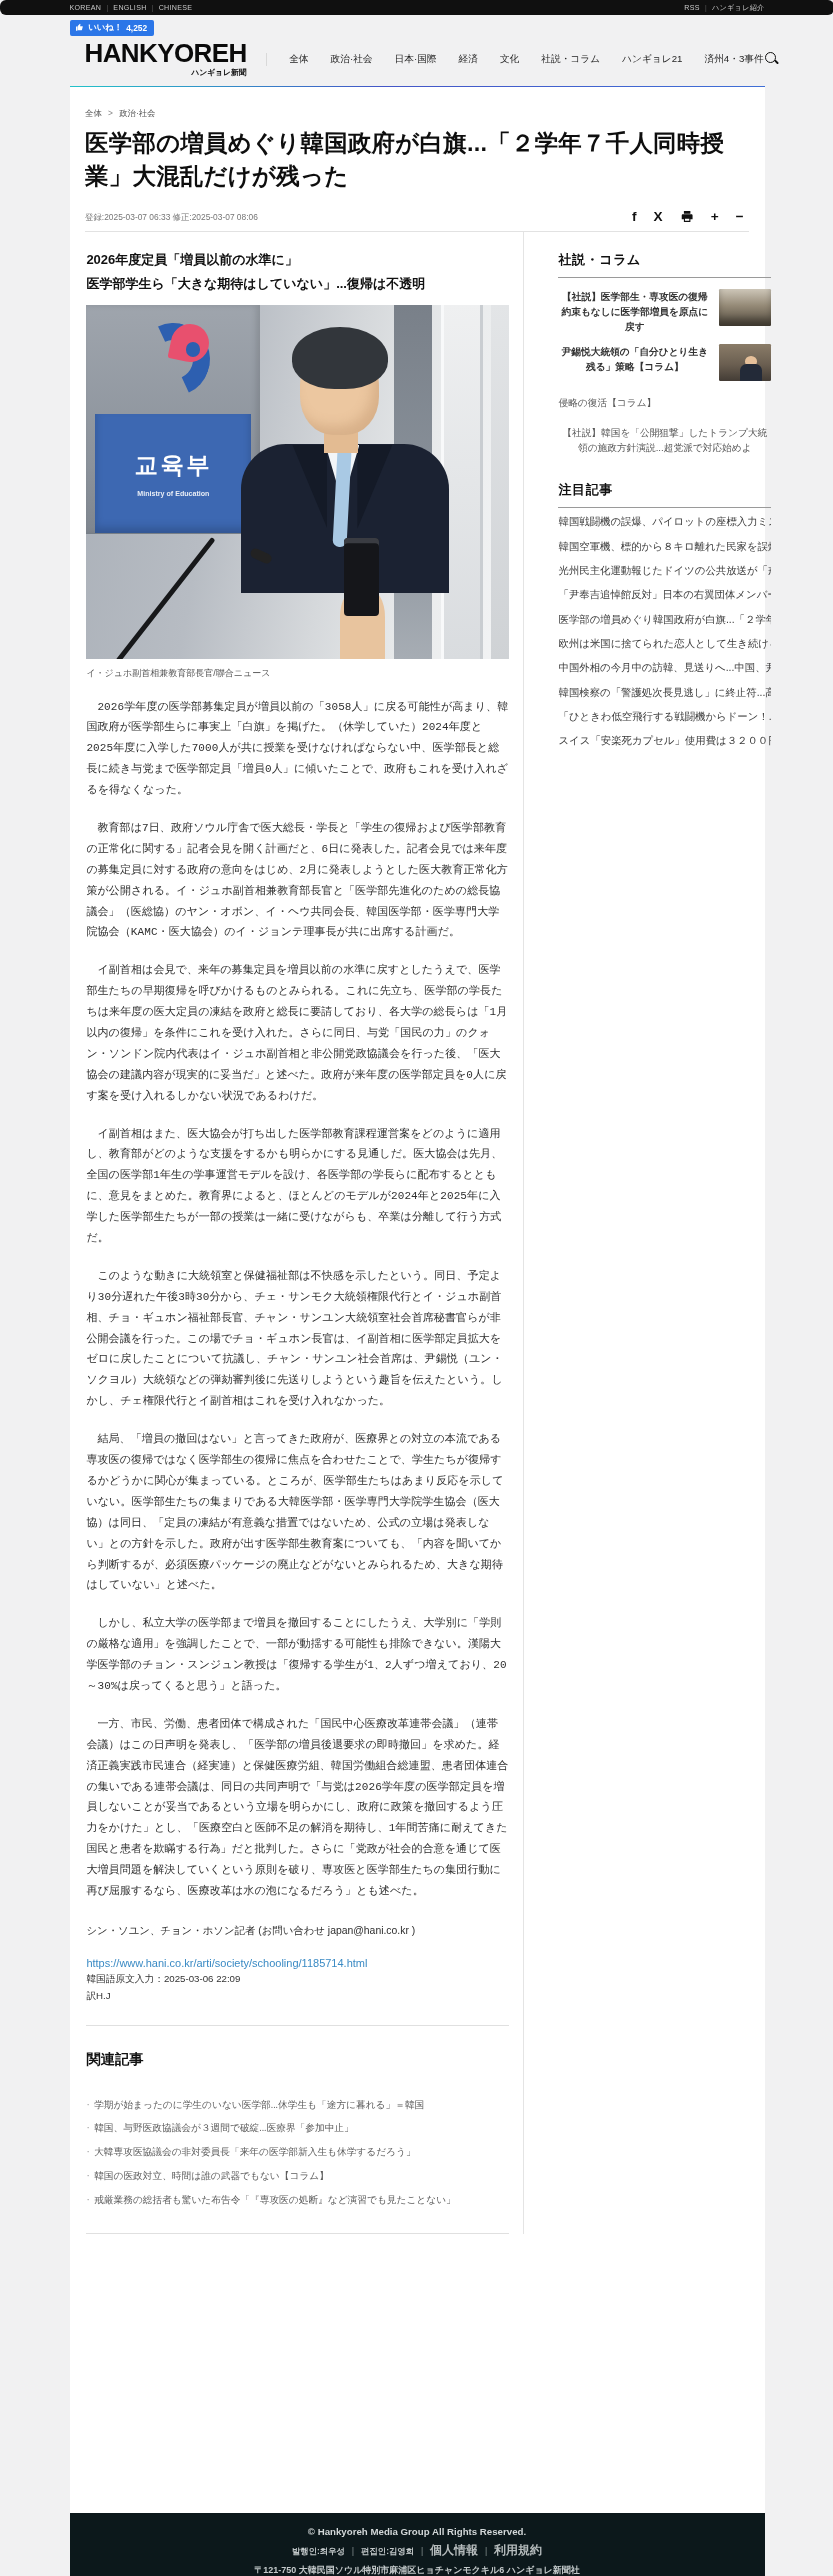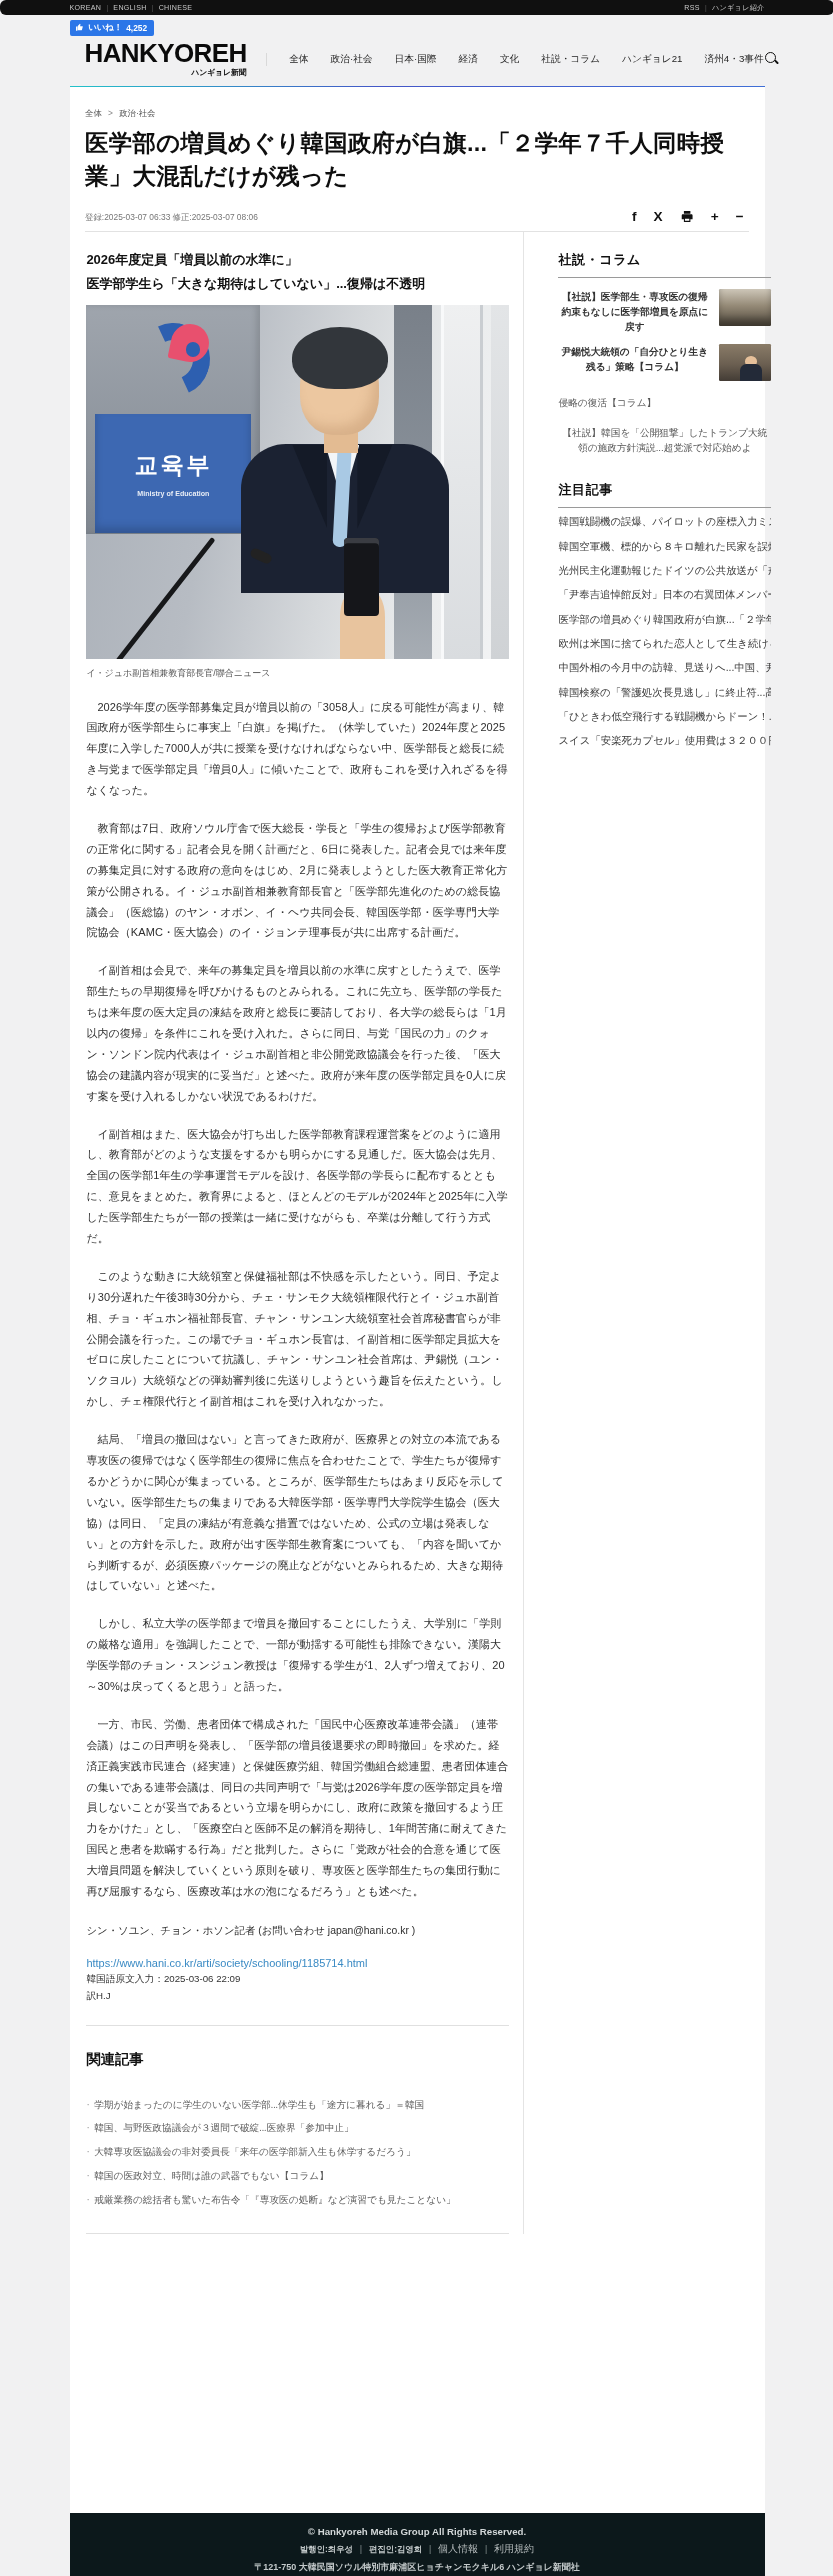--- a/index.html
+++ b/index.html
@@ -70,21 +70,21 @@
   .shirt { position:absolute; left:239px; top:140px; width:34px; height:58px; background:#f2f5f8; clip-path:polygon(0 0,100% 0,50% 100%); }
   .tie { position:absolute; left:249px; top:145px; width:14.3px; height:97px; background:#a9c9e4; border-radius:3.9px 3.9px 6.5px 6.5px; transform:rotate(3deg); }
   .lapel-l { position:absolute; left:206px; top:140px; width:35px; height:84px; background:#141a27; clip-path:polygon(100% 0,0 0,100% 100%); }
   .lapel-r { position:absolute; left:271px; top:140px; width:35px; height:84px; background:#141a27; clip-path:polygon(0 0,100% 0,0 100%); }
   .mic-boom { position:absolute; left:77px; bottom:-19.5px; width:5.2px; height:156px; background:#17181a; transform:rotate(38deg); border-radius:2.6px; }
   .mic-head { position:absolute; left:164px; bottom:97px; width:22px; height:10.4px; background:#222; border-radius:5.2px; transform:rotate(25deg); }
   .hand { position:absolute; left:254px; bottom:0; width:45px; height:71px; background:#e8c49e; border-radius:40% 40% 0 0; }
   .transmitter { position:absolute; left:258px; bottom:43px; width:35px; height:78px; background:#15161a; border-radius:3.9px; box-shadow:inset 0 5.2px 0 #3a3c42; }
   .caption { margin-top:7.8px; font-size:9px; color:#555; }
 
-  .body-para { margin-top:17px; font-size:11px; line-height:1.9; color:#2e2e2e; text-indent:1em; letter-spacing:0.1px; }
+  .body-para { margin-top:17px; font-size:11px; line-height:1.9; color:#2e2e2e; text-indent:1em; letter-spacing:0.1px;font-family:Liberation Mono, monospace; }
   .byline { margin-top:22px; font-size:10.4px; color:#2e2e2e; }
   .source-url { display:inline-block; margin-top:19.5px; font-size:11px; color:#3a8ac4; text-decoration:none; cursor:pointer; }
   .source-line { margin-top:3.9px; font-size:9.7px; color:#333; }
   .divider { border:none; border-top:0.6px solid #e0e0e0; margin-top:22px; }
   .related-title { margin-top:23.4px; font-size:14.3px; font-weight:bold; color:#111; }
   .related-list { list-style:none; margin-top:24px;font-family:Liberation Serif, serif; }
   .related-list li { font-size:9.7px; color:#5c5c5c; line-height:2.45; cursor:pointer; }
   .related-list li::before { content:"·"; margin-right:4.5px; color:#888; }
 
   
@@ -99,21 +99,21 @@
   .thumb-hearing { background:linear-gradient(180deg,#8a7c68 0%,#6b5f51 55%,#433c35 100%); position:relative; overflow:hidden; }
   .thumb-hearing::after { content:""; position:absolute; right:9px; bottom:-2.6px; width:22px; height:19.5px; background:#232a38; border-radius:6.5px 6.5px 0 0; }
   .thumb-hearing::before { content:""; position:absolute; right:14.3px; bottom:14.3px; width:11.7px; height:10.4px; background:#e6c09a; border-radius:50%; }
   .ed-gap { height:3.9px; }
   .feat-item { font-size:10.4px; color:#3a3a3a; line-height:1.78; white-space:nowrap; overflow:hidden; margin-top:5.8px; cursor:pointer; }
 
   
   .footer { width:695px; margin:0 auto; background:#0c181b; height:75px; text-align:center; padding-top:13px; }
   .f1 { color:#d2d7d8; font-size:9.7px; font-weight:bold; }
   .f2 { margin-top:5.2px; color:#c3c9ca; font-size:8.4px; font-weight:bold; }
-  .f2 .small { font-size:10px; font-weight:normal; color:#b5bbbc; }
+  .f2 .small { font-size:12px; font-weight:bold; color:#b5bbbc; }
   .fsep { color:#5f6a6c; margin:0 4.5px; }
   .f3 { margin-top:4.5px; color:#c3c9ca; font-size:9px; font-weight:bold; }
   .f4 { margin-top:3.9px; color:#c3c9ca; font-size:8.4px; font-weight:bold; }
 </style>
 </head>
 <body>
 
 <div class="topbar">
   <div class="topbar-inner">
     <div class="topgroup">

